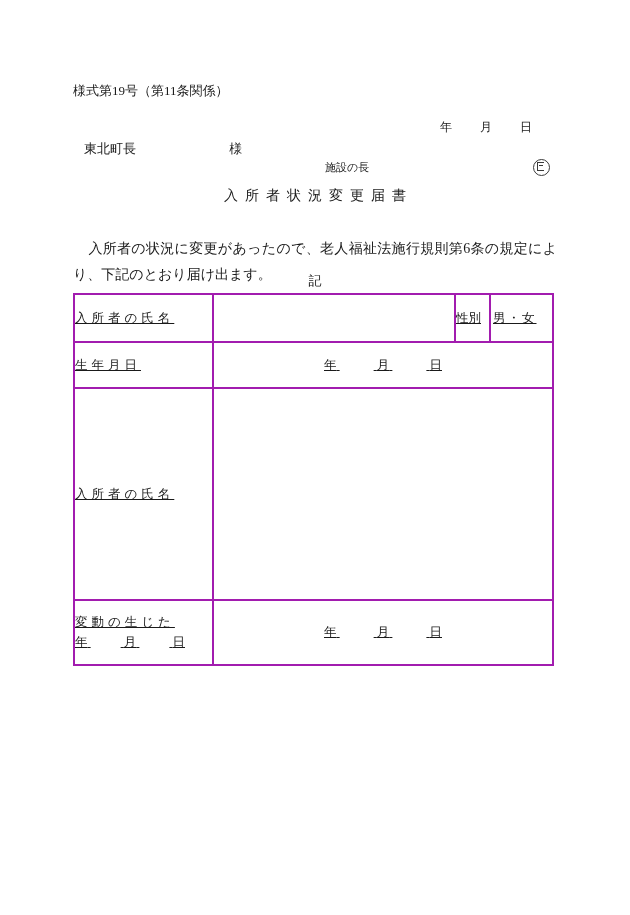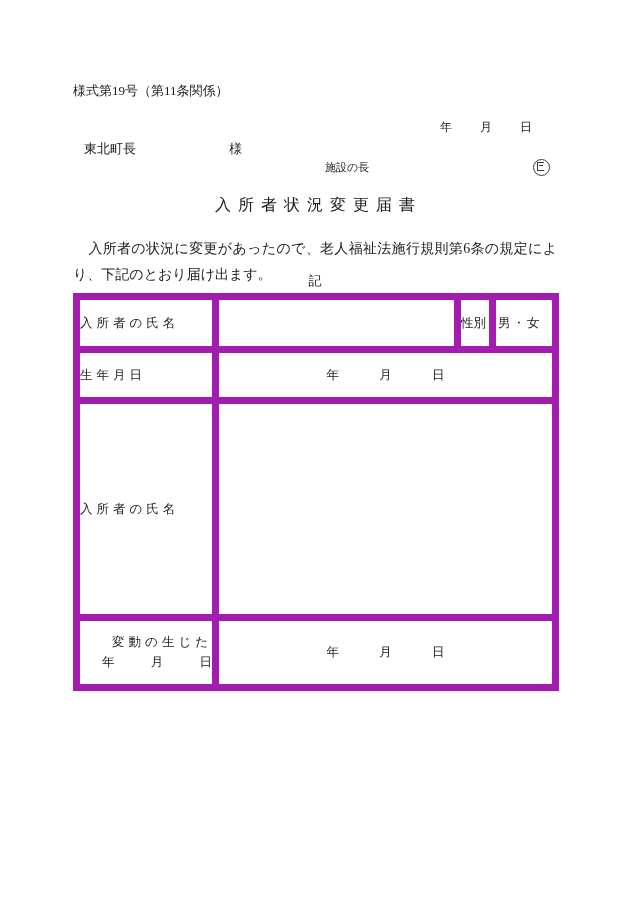--- a/index.html
+++ b/index.html
@@ -112,24 +112,24 @@
     top: 4.5px;
     width: 4px;
     height: 1px;
     background: #3a3a3a;
   }
 
   
   .doc-title {
     position: absolute;
     left: 0;
-    top: 195px;
+    top: 187px;
     width: 630px;
     text-align: center;
-    font-size: 16px;
+    font-size: 14px;
     letter-spacing: 7px;
     text-indent: 7px;
     white-space: nowrap;
   }
 
   
   .body-paragraph {
     position: absolute;
     left: 73px;
     top: 236px;
@@ -153,41 +153,41 @@
   
   .form-table {
     position: absolute;
     left: 73px;
     top: 293px;
     width: 481px;
     border-collapse: collapse;
     table-layout: fixed;
   }
   .form-table td {
-    border: 7px solid #a21caf;
+    border: 2px solid #a21caf;
     font-size: 12.5px;
     vertical-align: middle;
     padding: 0;
+    text-decoration: underline;
   }
 
   .col-label   { width: 139px; }
   .col-value   { width: 242px; }
   .col-sexlbl  { width: 35px;  }
   .col-sexval  { width: 63px;  }
 
   .cell-label {
     padding-left: 10px;
     letter-spacing: 4px;
     white-space: nowrap;
   }
   .cell-label-multiline {
     padding-left: 10px;
     line-height: 1.55;
     white-space: nowrap;
-    text-align: right;
   }
   .cell-label-multiline .line-1 {
     display: block;
     letter-spacing: 4px;
   }
   .cell-label-multiline .line-2 {
     display: block;
     letter-spacing: 0;
   }
   .cell-label-multiline .line-2 .gap {

